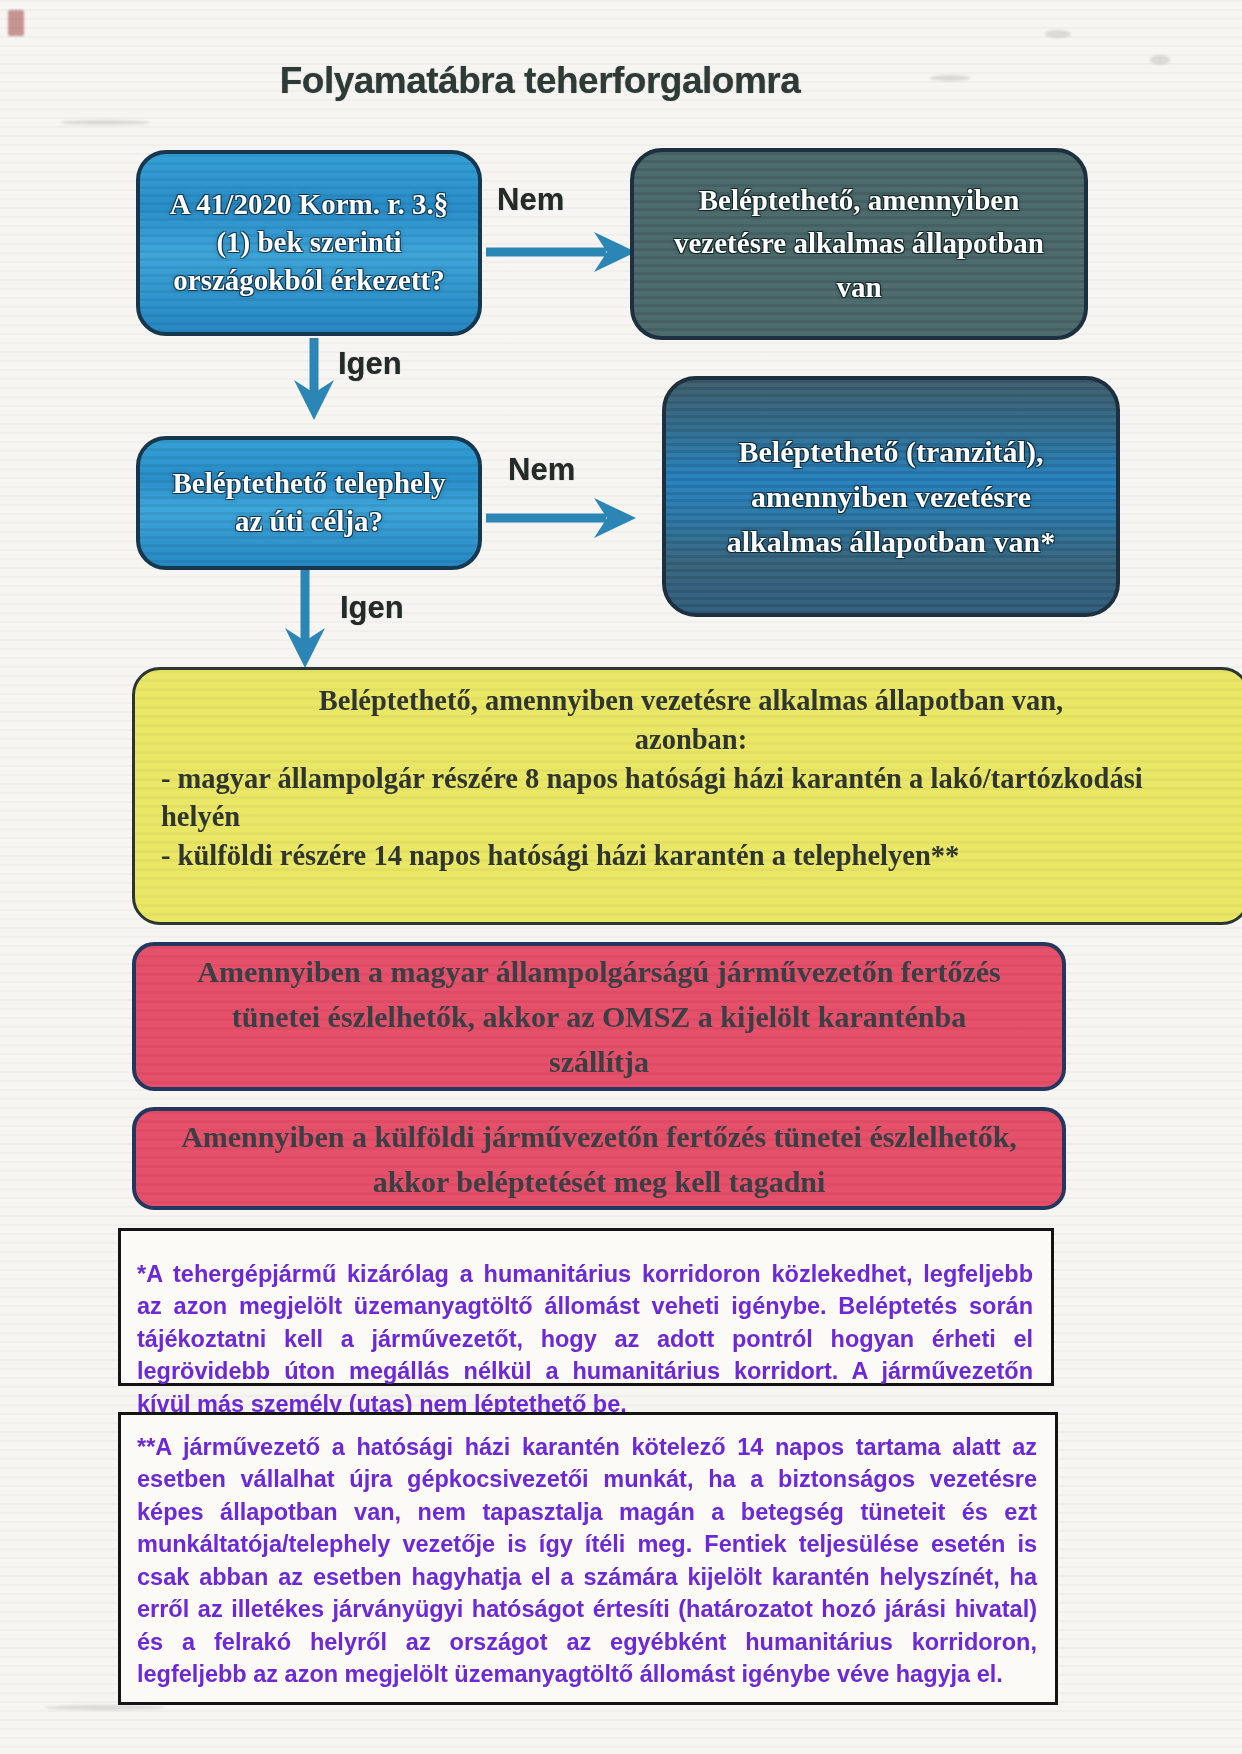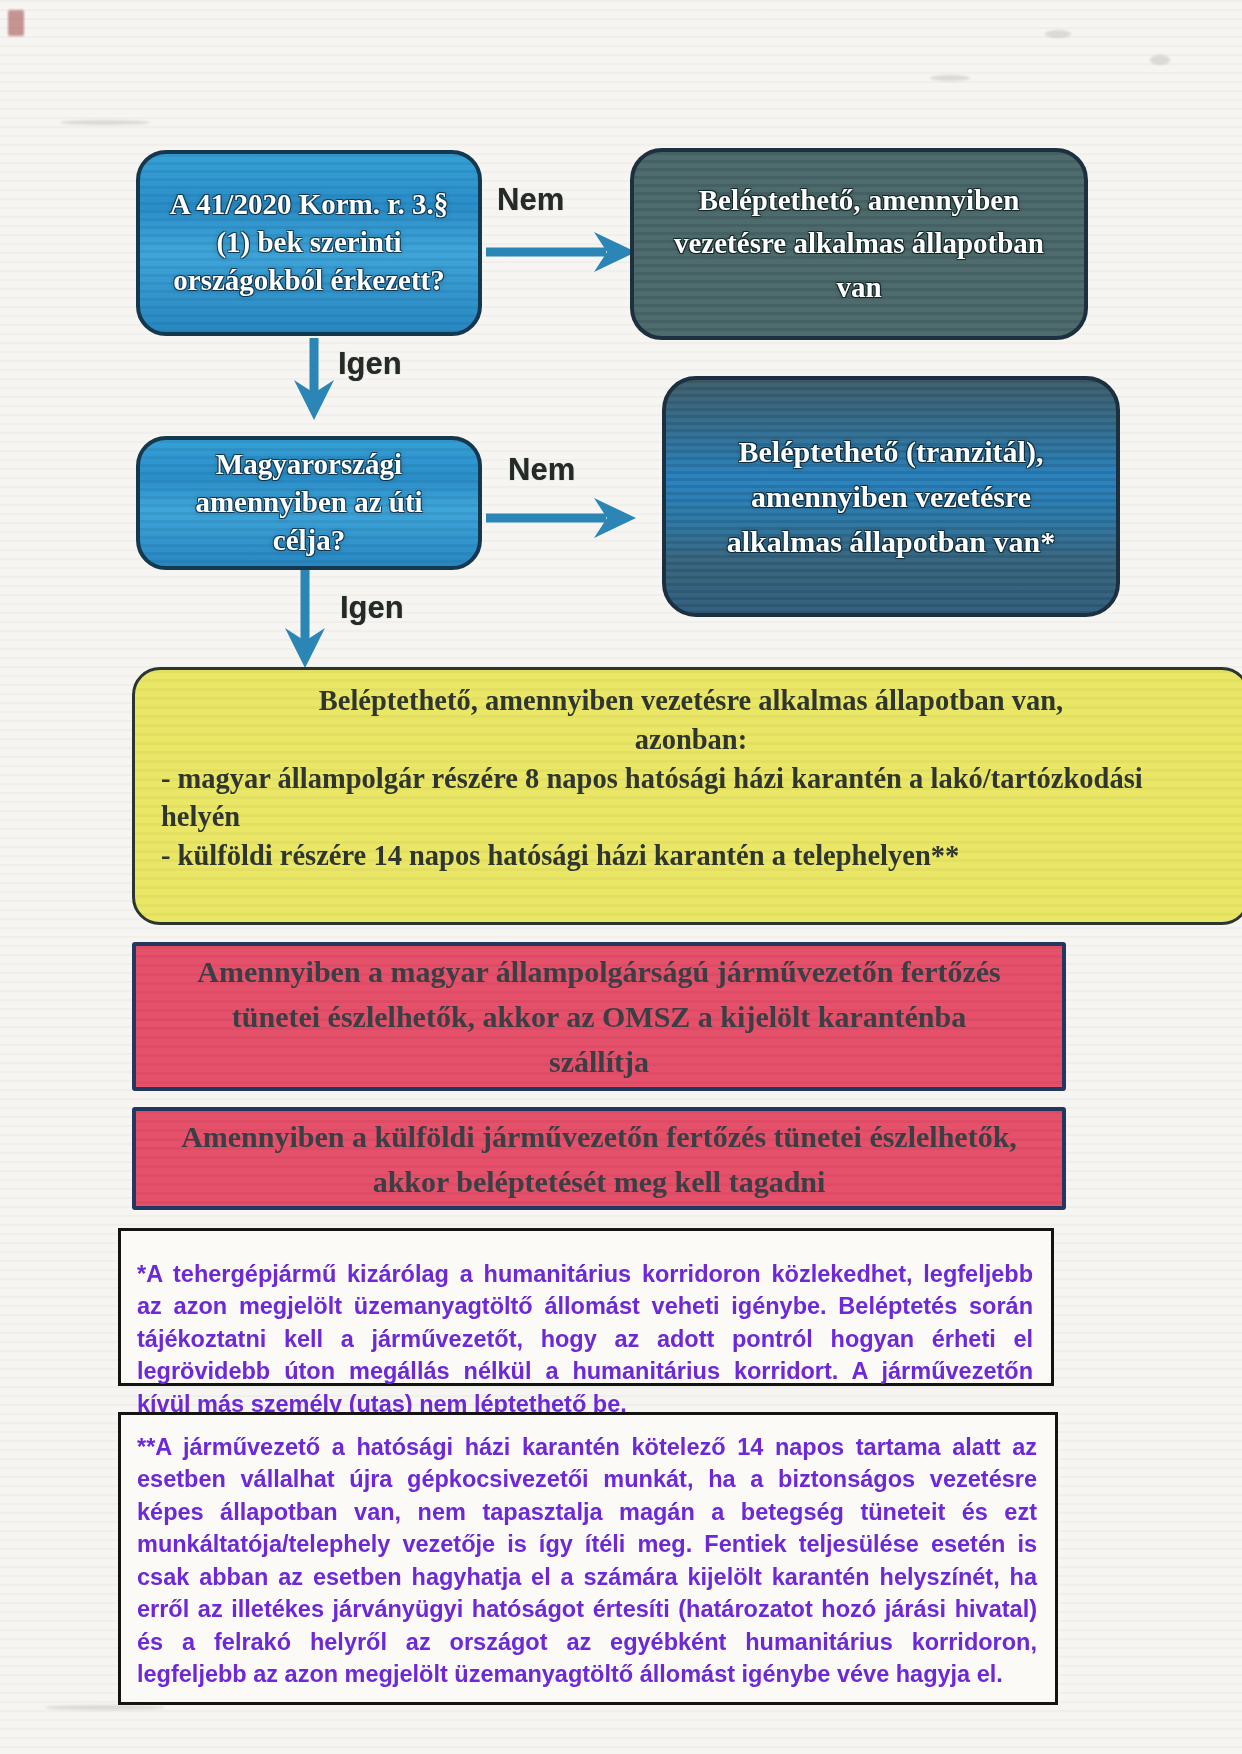--- a/index.html
+++ b/index.html
@@ -75,21 +75,21 @@
     color:#2e362f;font-size:28.5px;line-height:1.36;
     padding:12px 26px;align-items:flex-start;
   }
   .n-yellow .c{text-align:center;}
   .n-yellow .l{text-align:left;}
   .n-yellow .j{text-align:justify;}
   .n-red{
     background:
       repeating-linear-gradient(180deg, rgba(120,0,20,.06) 0 3px, rgba(255,255,255,0) 3px 9px),
       #e5506a;
-    border:4px solid #23375f;border-radius:3px;
+    border:4px solid #23375f;border-radius:22px;
     color:#3a3f45;font-size:30px;line-height:1.5;
     padding:10px 45px;
   }
   .edge-label{
     position:absolute;
     font-size:31px;font-weight:bold;color:#232a27;
     text-shadow:0 0 1px rgba(35,42,39,.5);
   }
   .arrow{position:absolute;line-height:0;}
   .arrow svg{display:block;}
@@ -103,20 +103,21 @@
     padding:27px 18px 10px 16px;
   }
   
   .smudge{position:absolute;background:rgba(100,100,100,.18);border-radius:50%;filter:blur(1px);}
 </style>
 </head>
 <body>
 
 <div class="page">
 
+  <div class="title">Folyamatábra teherforgalomra</div>
 
   <div class="node q-blue" style="left:136px;top:150px;width:346px;height:186px;">
     <div class="txt">A 41/2020 Korm. r. 3.§ (1) bek szerinti országokból érkezett?</div>
   </div>
 
   <div class="edge-label" style="left:497px;top:182px;">Nem</div>
   <div class="arrow" style="left:486px;top:230px;">
     <svg width="150" height="44" viewBox="0 0 150 44">
       <path d="M0 22 H120" stroke="#2b85b5" stroke-width="9" fill="none"></path>
       <path d="M150 22 L108 2 L121 22 L108 42 Z" fill="#2b85b5"></path>
@@ -129,21 +130,21 @@
 
   <div class="arrow" style="left:292px;top:338px;">
     <svg width="44" height="82" viewBox="0 0 44 82">
       <path d="M22 0 V56" stroke="#2b85b5" stroke-width="9" fill="none"></path>
       <path d="M22 82 L2 42 L22 55 L42 42 Z" fill="#2b85b5"></path>
     </svg>
   </div>
   <div class="edge-label" style="left:338px;top:346px;">Igen</div>
 
   <div class="node q-blue" style="left:136px;top:436px;width:346px;height:134px;">
-    <div class="txt">Magyarországi amennyiben az úti célja?</div>
+    <div class="txt">Beléptethető telephely az úti célja?</div>
   </div>
 
   <div class="edge-label" style="left:508px;top:452px;">Nem</div>
   <div class="arrow" style="left:486px;top:496px;">
     <svg width="150" height="44" viewBox="0 0 150 44">
       <path d="M0 22 H120" stroke="#2b85b5" stroke-width="9" fill="none"></path>
       <path d="M150 22 L108 2 L121 22 L108 42 Z" fill="#2b85b5"></path>
     </svg>
   </div>
 

